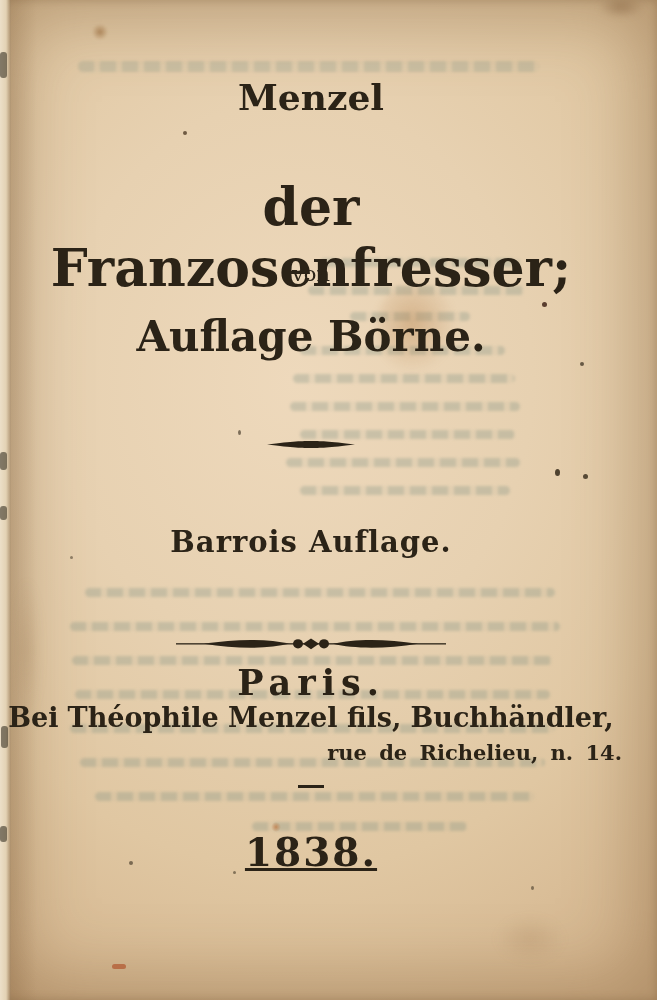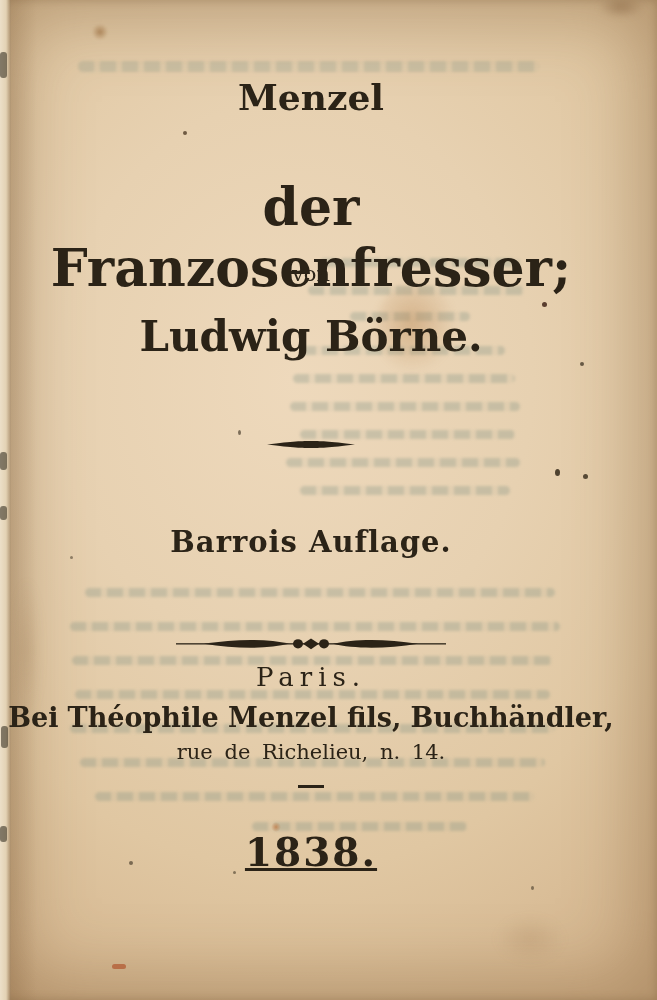--- a/index.html
+++ b/index.html
@@ -29,24 +29,24 @@
 
   .content{position:absolute;left:0;top:0;width:622px;color:#2b2317;text-align:center;}
   .content > div{position:absolute;left:0;right:0;}
   .t-title   {top:76px;  font-size:36px;font-weight:bold;}
   .t-subtitle{top:176px; font-size:52px;font-weight:bold;}
   .t-byline  {top:262px; font-size:21px;font-weight:normal;}
   .t-author  {top:312px; font-size:42px;font-weight:bold;}
   .t-rule1   {top:434px;}
   .t-edition {top:525px; font-size:29px;font-weight:bold;letter-spacing:1px;}
   .t-ornament{top:634px;}
-  .t-city    {top:662px; font-size:26px;font-weight:normal;letter-spacing:6px;}
+  .t-city    {top:662px; font-size:35px;font-weight:bold;letter-spacing:6px;}
   .t-pub     {top:702px; font-size:27px;font-weight:bold;}
   .t-pub .gap{display:inline-block;width:9px;}
-  .t-address {top:740px; font-size:21px;font-weight:normal;word-spacing:5px;}
+  .t-address {top:740px; font-size:21px;font-weight:bold;word-spacing:5px;text-align:right;}
   .t-rule2   {top:773px;}
   .t-rule2 span{display:inline-block;width:26px;height:3px;background:#2b2317;}
   .t-year    {top:829px; font-size:39px;font-weight:bold;letter-spacing:2px;text-decoration:underline;}
   .ink{fill:#2b2317;}
 </style>
 </head>
 <body>
 
 <div class="page">
 
@@ -95,21 +95,21 @@
   <div class="thread" style="left:0;top:452px;height:18px;"></div>
   <div class="thread" style="left:0;top:506px;height:14px;"></div>
   <div class="thread" style="left:1px;top:726px;height:22px;"></div>
   <div class="thread" style="left:0;top:826px;height:16px;"></div>
   <div class="curve-shadow"></div>
 
   <div class="content">
     <div class="t-title">Menzel</div>
     <div class="t-subtitle">der Franzosenfresser;</div>
     <div class="t-byline">von</div>
-    <div class="t-author">Ludwig Börne.</div>
+    <div class="t-author">Auflage Börne.</div>
 
     <div class="t-rule1">
       <svg width="88" height="9" viewBox="0 0 88 9" aria-hidden="true">
         <path class="ink" d="M0,4.5 C26,1.2 36,1 44,1 C52,1 62,1.2 88,4.5 C62,7.8 52,8 44,8 C36,8 26,7.8 0,4.5 Z"></path>
       </svg>
     </div>
 
     <div class="t-edition">Barrois Auflage.</div>
 
     <div class="t-ornament">

